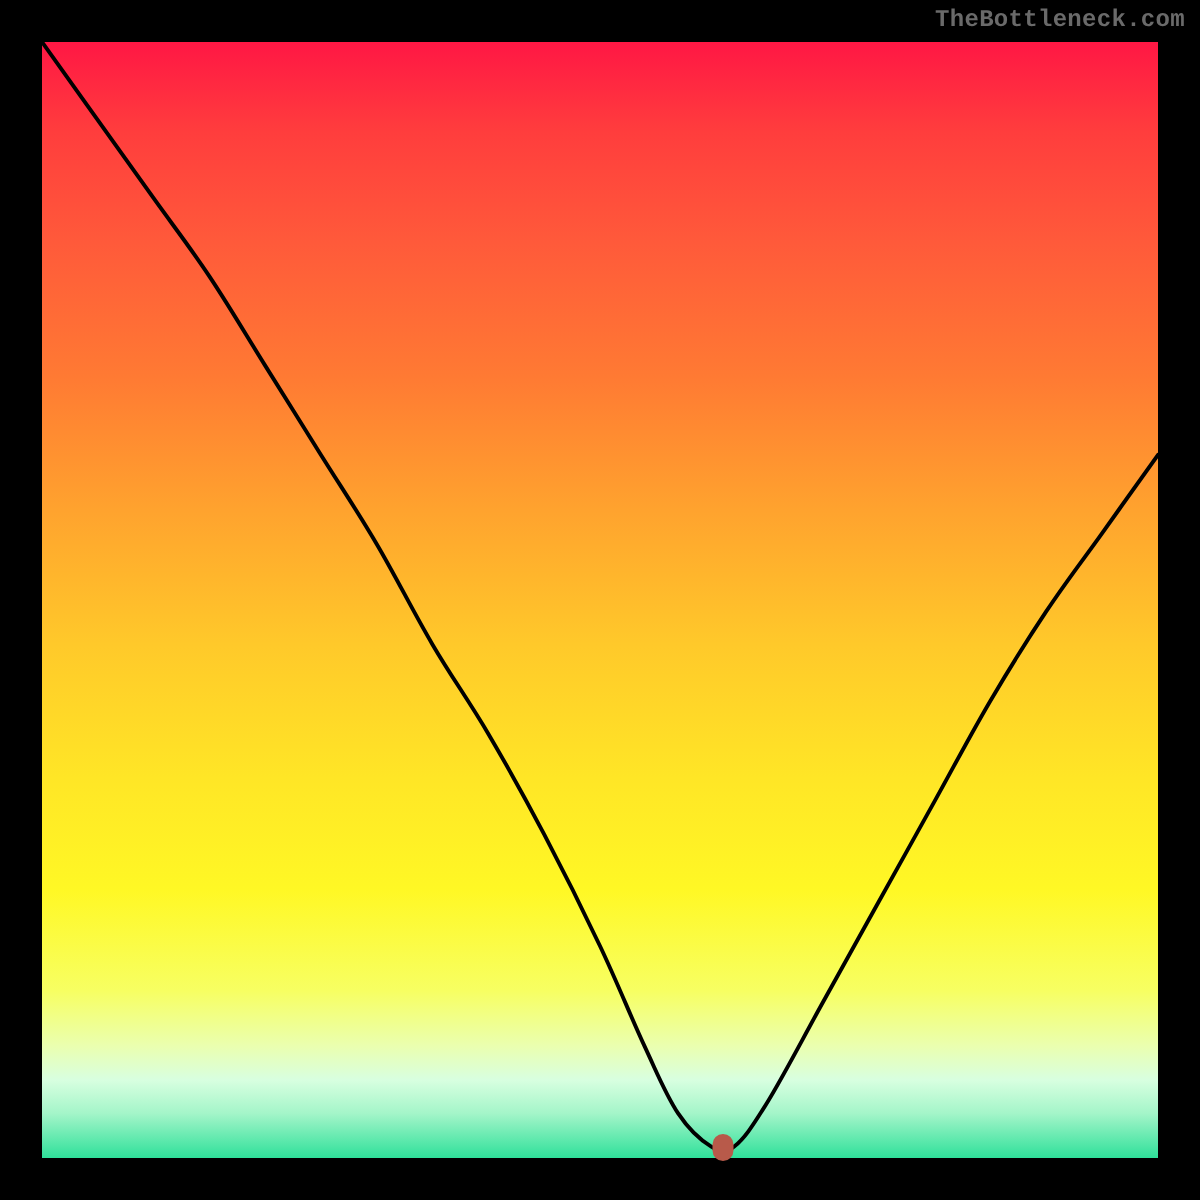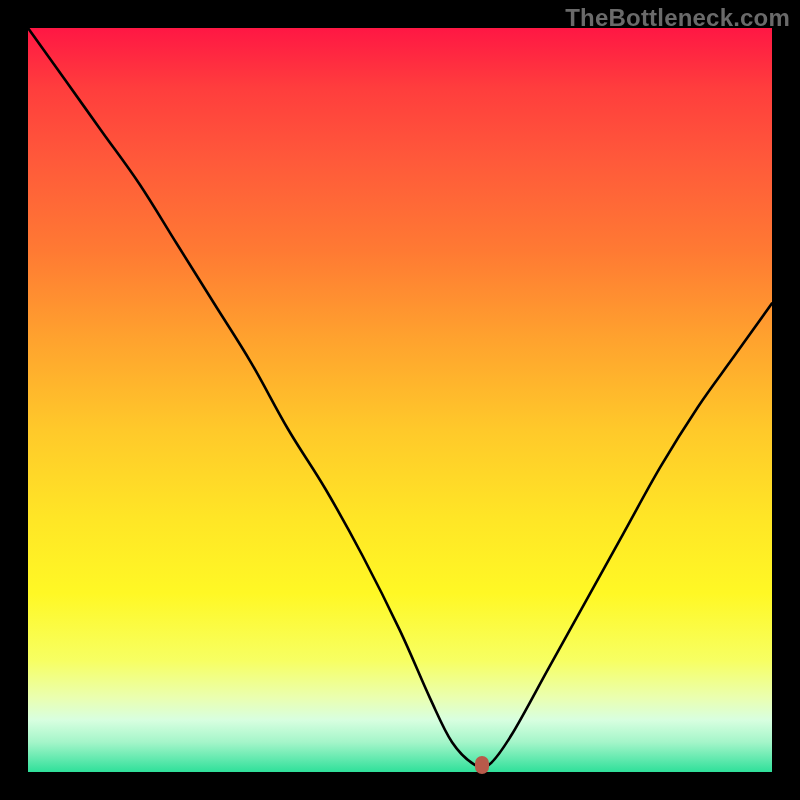--- a/index.html
+++ b/index.html
@@ -48,24 +48,25 @@
     width: 14px;
     height: 18px;
     background: #b85a4a;
     border-radius: 7px;
     transform: translate(-50%, -50%);
   }
   .watermark {
     position: absolute;
     top: 4px;
     right: 10px;
-    font-size: 24px;
+    font-size: 16px;
     font-weight: 600;
     color: #6a6a6a;
     letter-spacing: 0.2px;
+    font-family: Liberation Mono, monospace;
   }
 </style>
 </head>
 <body>
 
 <div class="frame">
 
   <div class="plot-area">
 
     <svg class="curve-svg" viewBox="0 0 744 744" preserveAspectRatio="none">

